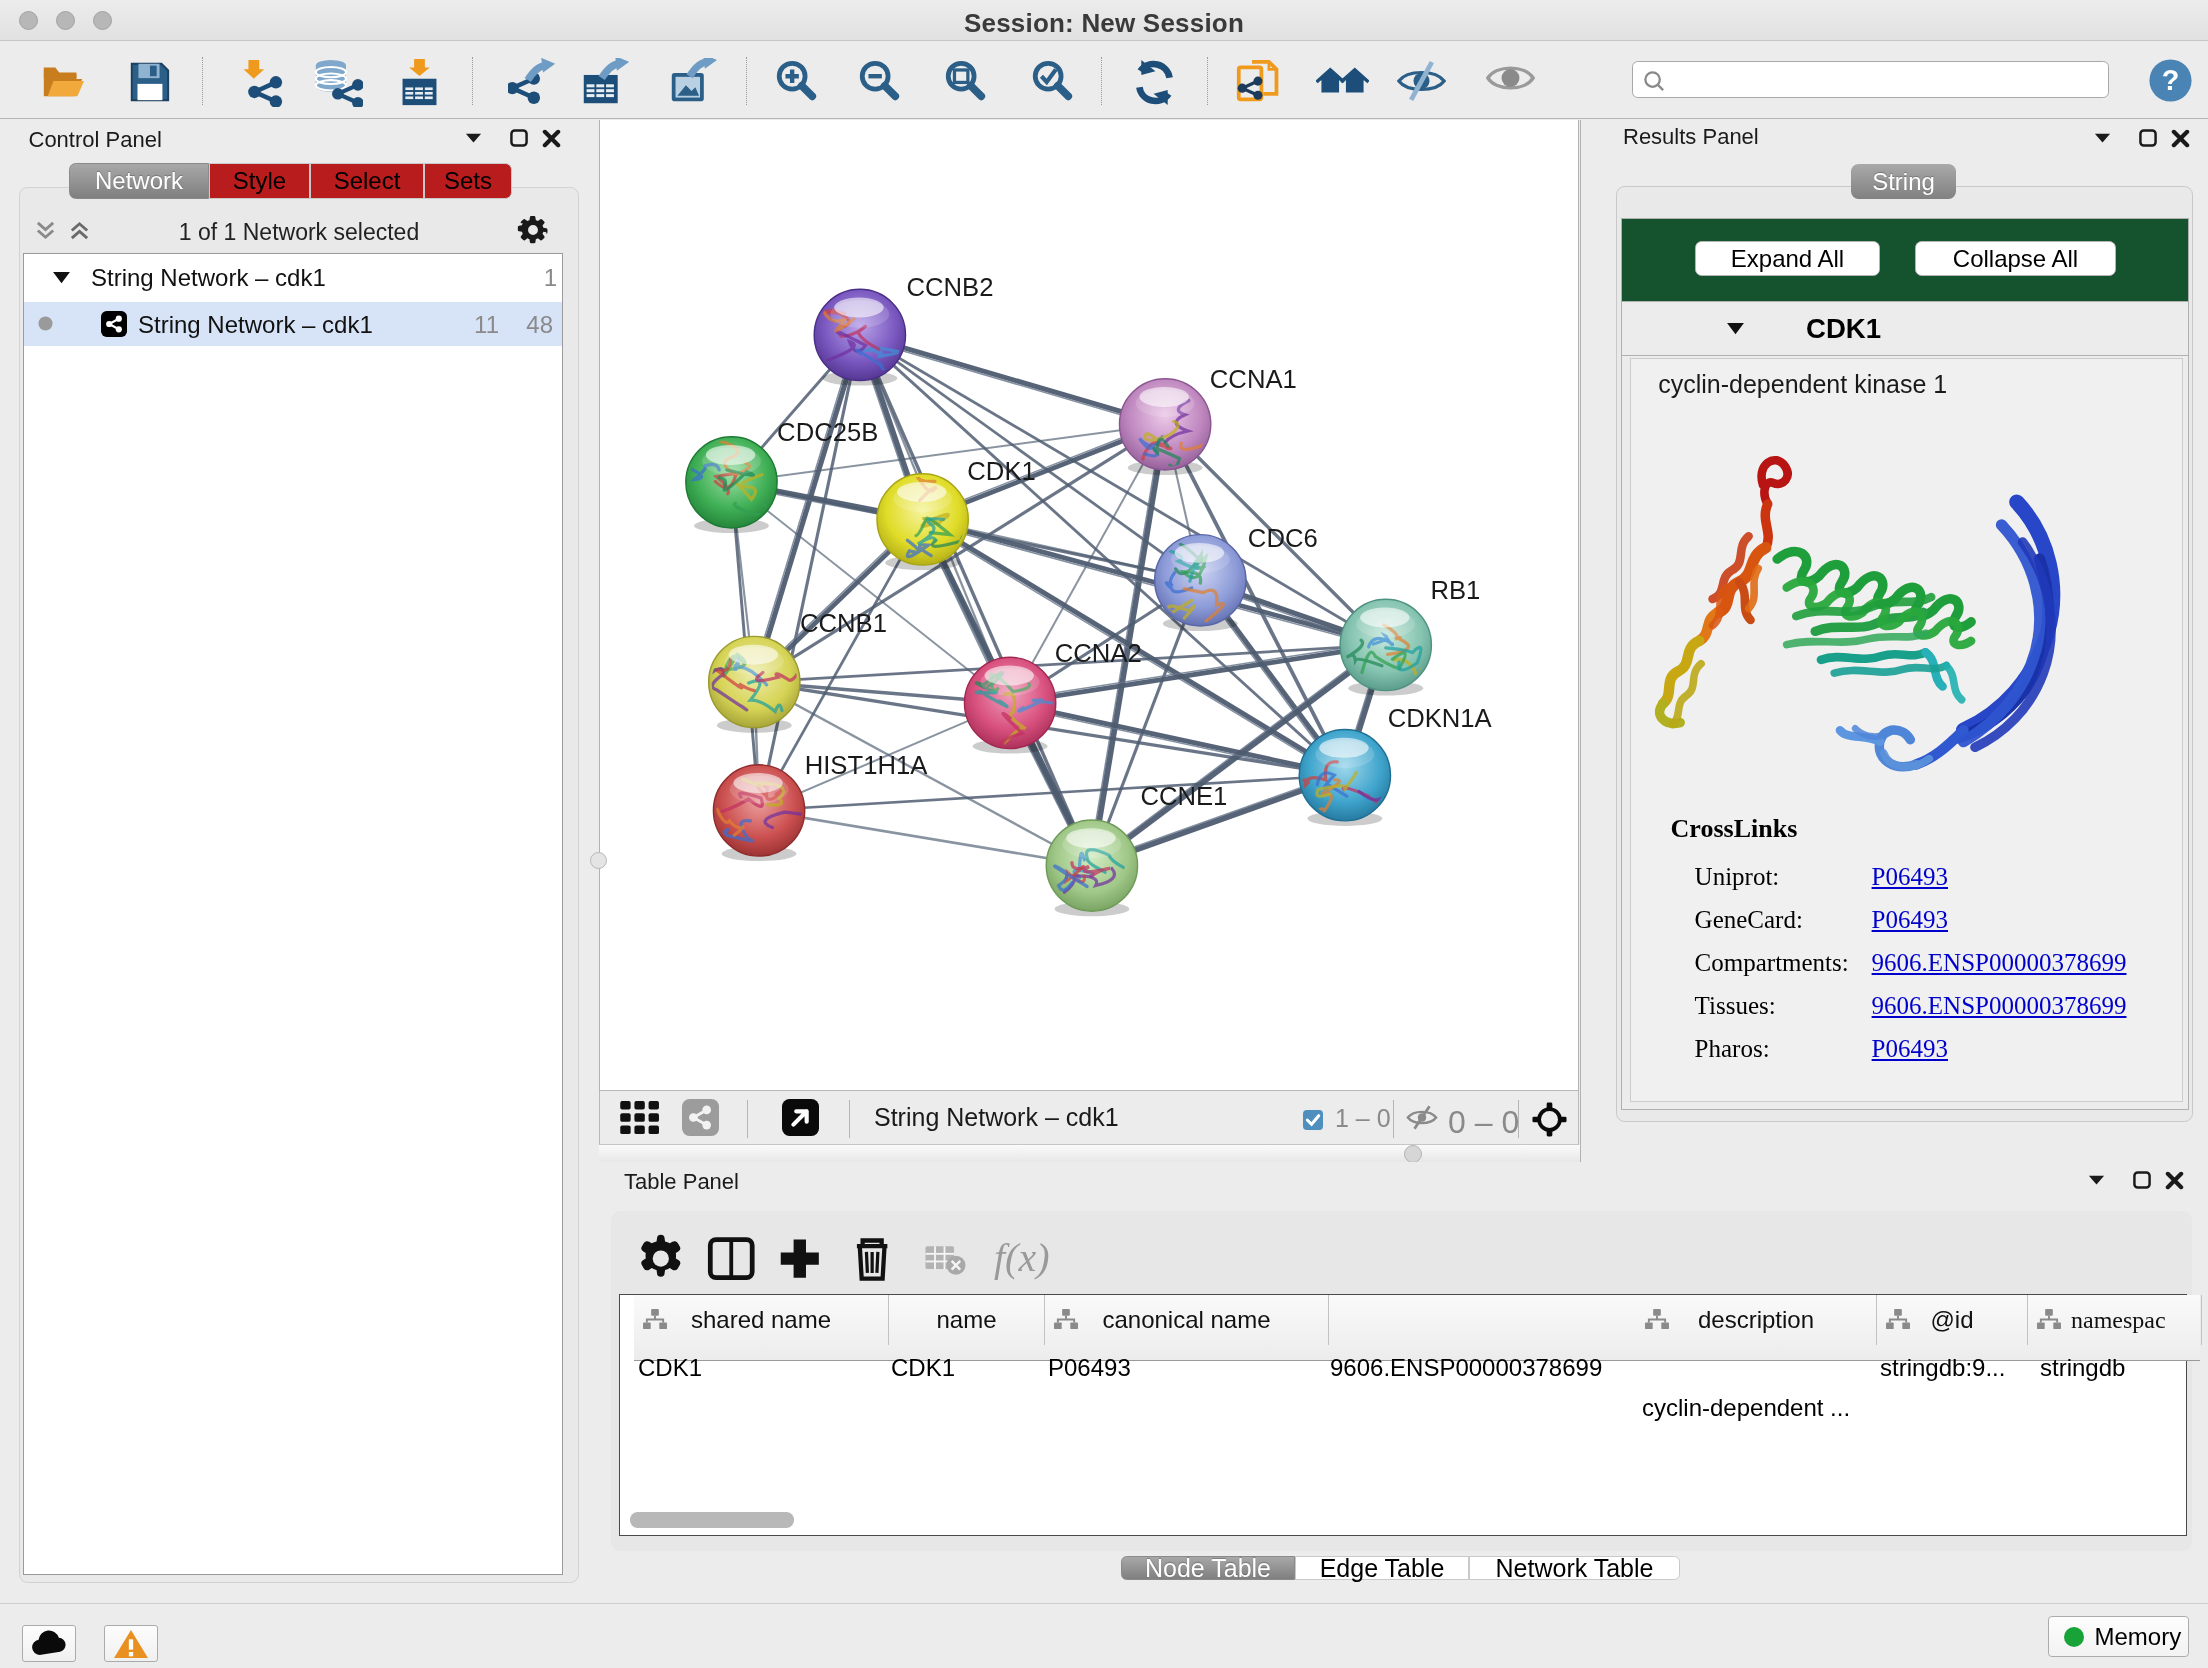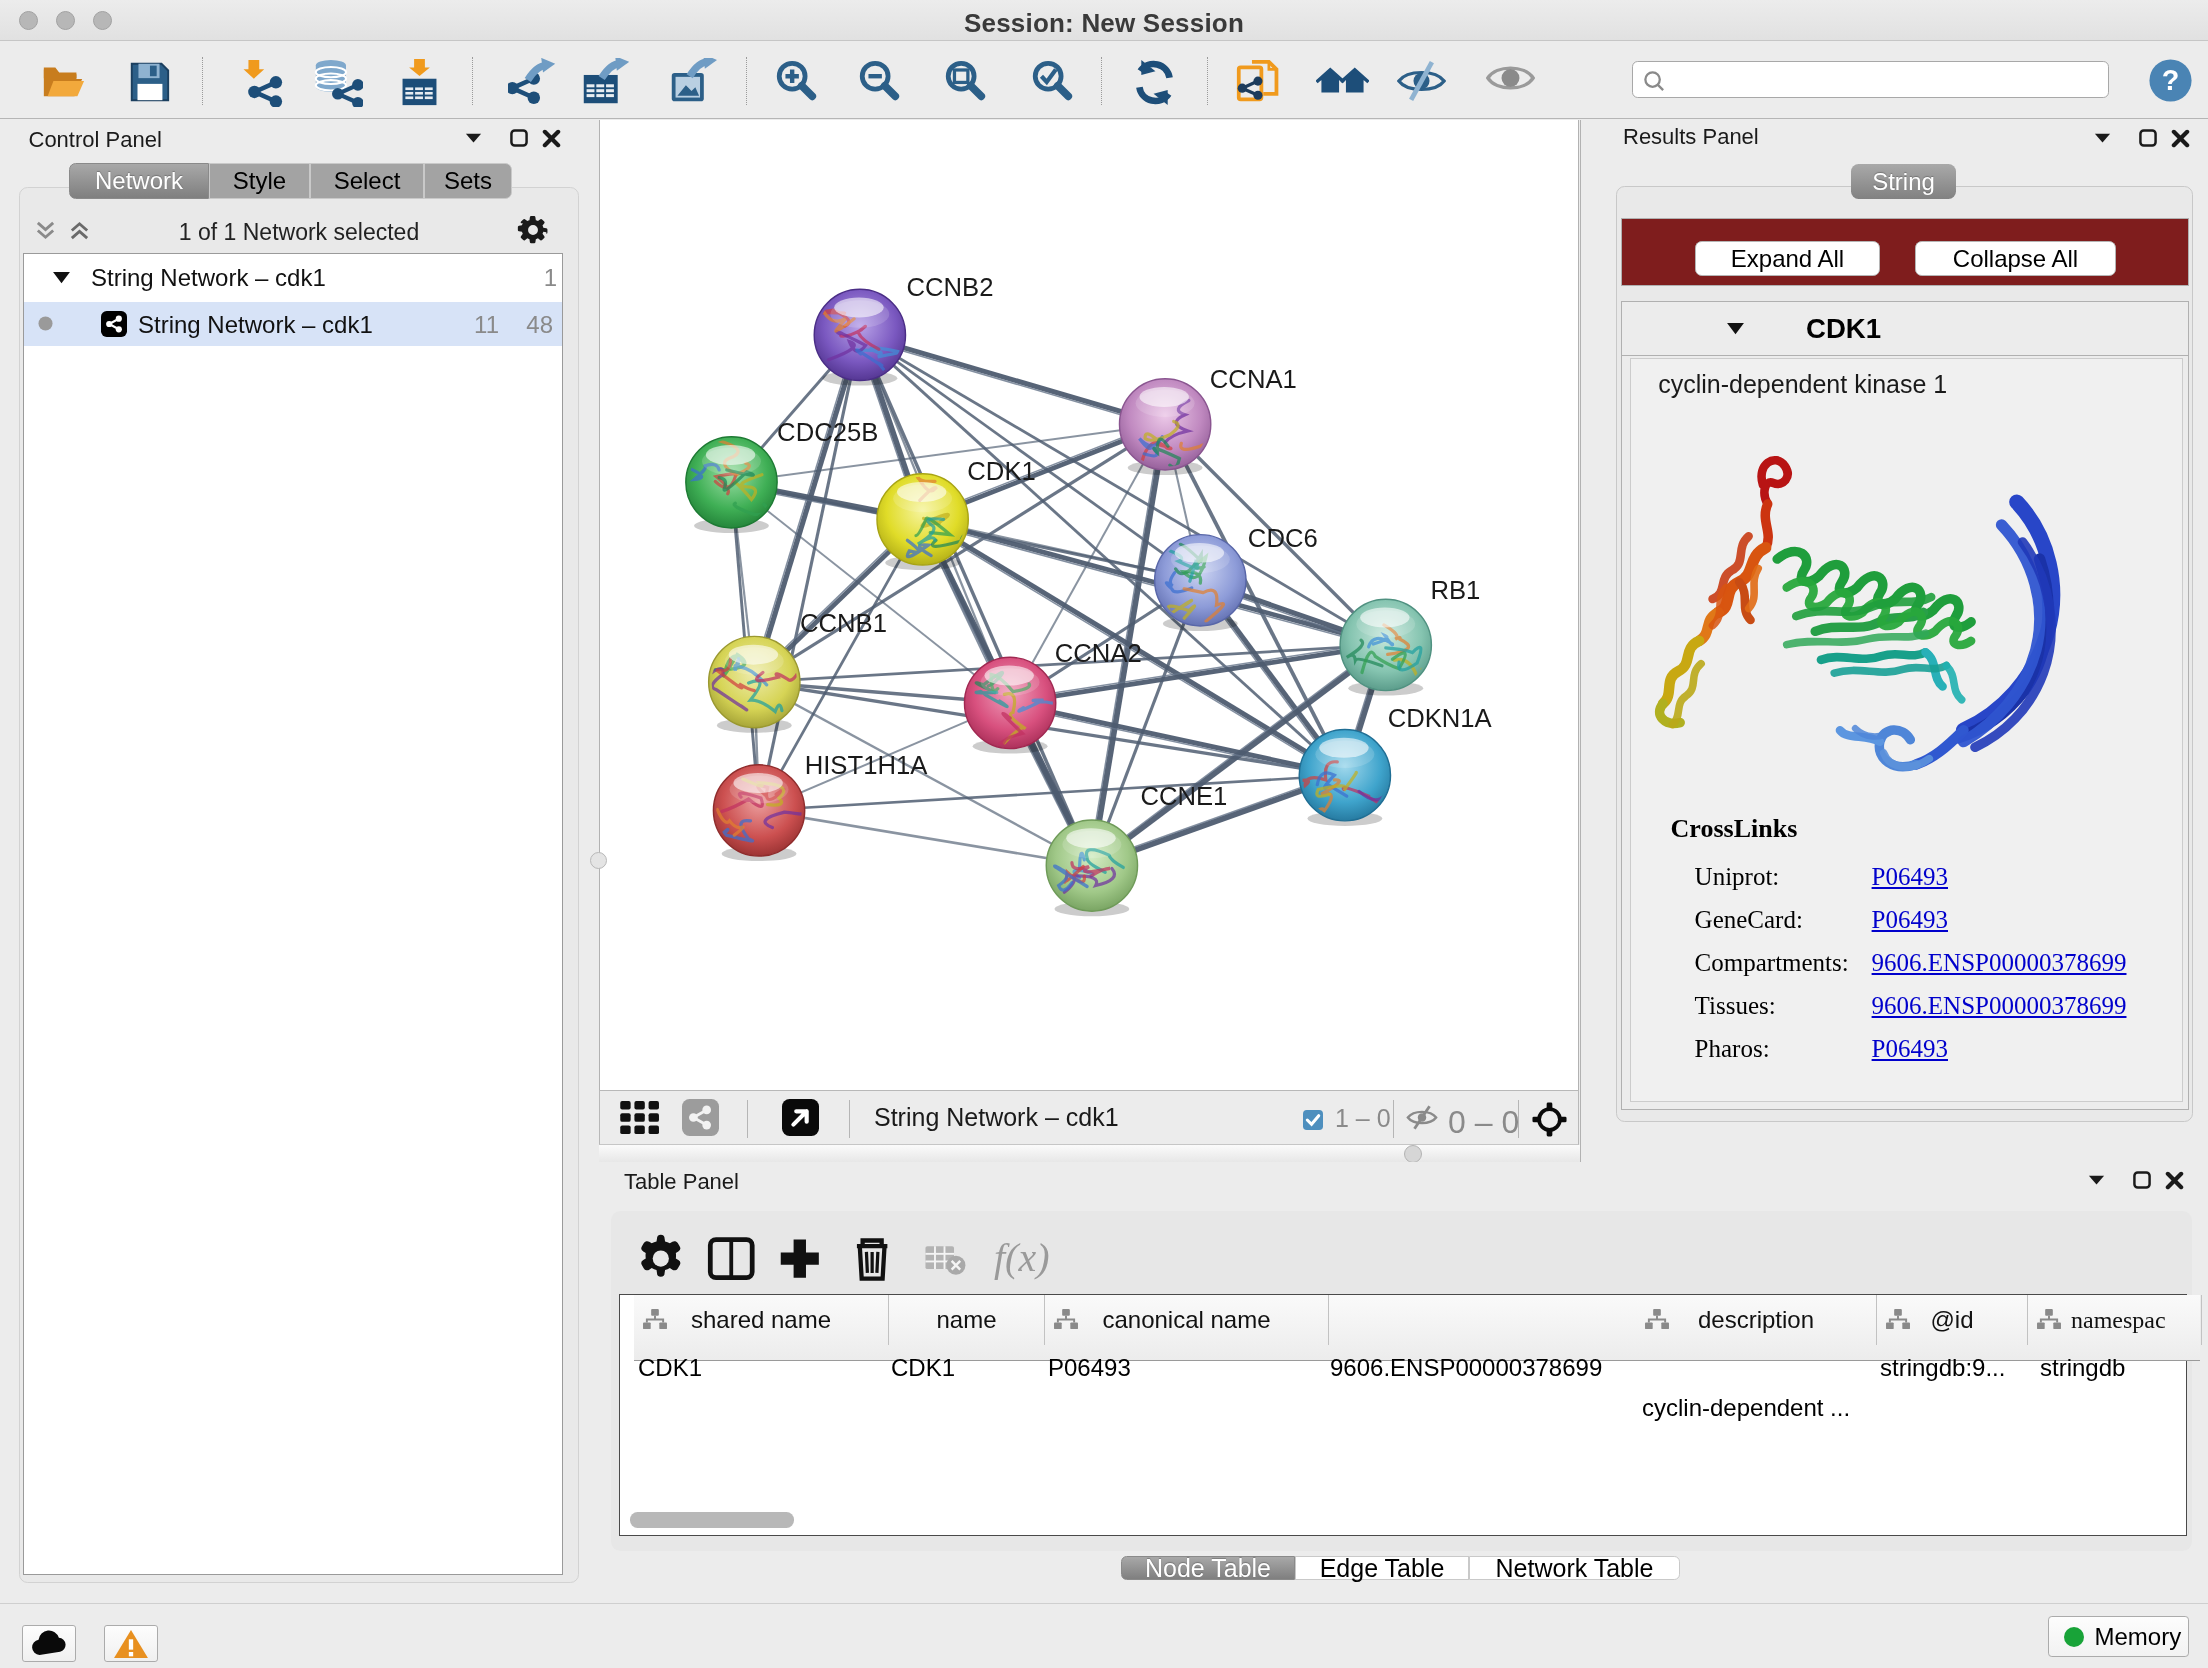--- a/index.html
+++ b/index.html
@@ -14,35 +14,35 @@
 #toolbar { left:0; top:42px; width:2208px; height:77px; background:#ececec; border-bottom:1px solid #b5b5b5; }
 .tbi { top:16px; width:46px; height:46px; }
 .tsep { top:15px; width:0px; height:48px; border-left:1.9px dotted #9a9a9a; }
 #searchbox { left:1632px; top:19px; width:477px; height:37px; background:#fff; border:1px solid #a8a8a8; border-radius:5.7px; }
 #searchbox svg { position:absolute; left:8.6px; top:6.7px; }
 
 .ptitle { font-size:22px; color:#1a1a1a; }
 .pctrl { display:flex; align-items:center; } .pctrl svg:nth-child(1){margin-right:27px;} .pctrl svg:nth-child(2){margin-right:14.3px;}
 
 #cpanel { left:0; top:120px; width:598px; height:1483px; background:#ececec; }
-.tab { position:absolute; z-index:3; top:43px; height:36px; font-size:24px; display:flex; align-items:center; justify-content:center; background:#a3a3a3; border:1px solid #c9c9c9; color:#000; }
+.tab { position:absolute; z-index:3; top:43px; height:36px; font-size:24px; display:flex; align-items:center; justify-content:center; background:#b91c1c; border:1px solid #c9c9c9; color:#000; }
 .tabsel { background:linear-gradient(#a8a8a8,#7f7f7f); color:#fff; border-color:#8a8a8a; text-shadow:0 -1px 1px rgba(0,0,0,0.25); }
 #cbox { left:19px; top:67px; width:560px; height:1396px; background:#e9e9e9; border:1px solid #d2d2d2; border-radius:8.6px; }
 #chead { left:19px; top:88px; width:560px; height:44px; }
 #clist { left:23px; top:133px; width:540px; height:1322px; background:#fff; border:1.4px solid #9a9a9a; }
 .crow { position:absolute; left:0; width:100%; height:44px; font-size:24px; color:#111; }
 
 #netview { left:599px; top:120px; width:980px; height:970px; background:#fff; border-left:1px solid #b2b2b2; border-right:1px solid #b2b2b2; }
 #netbar { left:599px; top:1090px; width:980px; height:55px; background:#ececec; border:1px solid #b8b8b8; border-bottom:1px solid #c6c6c6; }
 #vsplit { left:599px; top:1145px; width:1609px; height:17px; background:linear-gradient(#fbfbfb,#e7e7e7); }
 
 #rpanel { left:1580px; top:120px; width:629px; height:1042px; background:#ececec; border-left:1px solid #b2b2b2; }
 #rbox { left:35px; top:66px; width:577px; height:936px; background:#e9e9e9; border:1px solid #c8c8c8; border-radius:8.6px; }
 #rstringtab { left:270px; top:44px; width:105px; height:35px; border-radius:7.6px; background:linear-gradient(#a9a9a9,#818181); color:#fff; font-size:24px; display:flex; align-items:center; justify-content:center; text-shadow:0 -1px 1px rgba(0,0,0,0.25);}
-#rbtnbox { left:40px; top:98px; width:568px; height:68px; border:1px solid #b0b0b0; background:#7f1d1d; }
+#rbtnbox { left:40px; top:98px; width:568px; height:84px; border:1px solid #b0b0b0; background:#14532d; }
 .rbtn { position:absolute; top:22px; height:35px; background:#fff; border:1px solid #b5b5b5; border-radius:6.7px; font-size:24px; display:flex; align-items:center; justify-content:center; color:#000; }
 #rcdkbox { left:40px; top:181px; width:568px; height:809px; border:1px solid #b0b0b0; background:#ececec; }
 #rcdkhead { position:absolute; left:0; top:0; width:100%; height:54px; border-bottom:1px solid #b0b0b0; }
 #rcdkcontent { position:absolute; left:7.6px; top:56px; width:553px; height:744px; background:#f0f0f0; border:1px solid #cccccc; }
 .serif { font-family:"Liberation Serif",serif; }
 .xlink { color:#0000cc; text-decoration:underline; }
 
 #tpanel { left:599px; top:1162px; width:1609px; height:440px; background:#ececec; }
 #tbox { left:12.4px; top:49px; width:1581px; height:340px; background:#e7e7e7; border-radius:9.5px; }
 #ttable { left:20px; top:132px; width:1568px; height:242px; background:#fff; border:1.9px solid #4a4a4a; }

